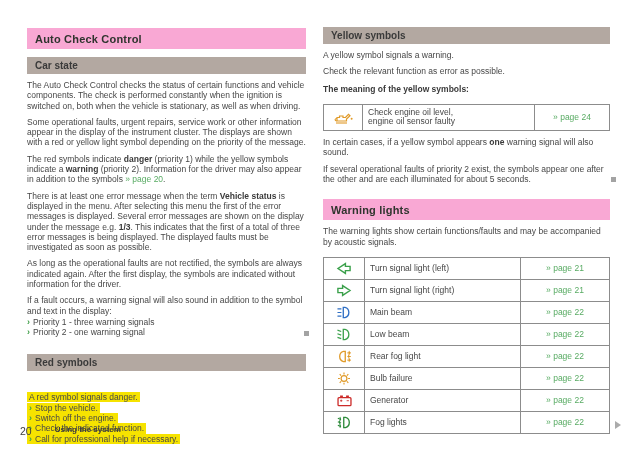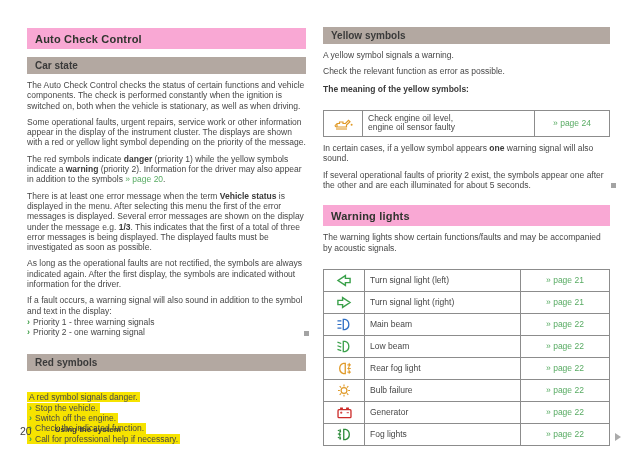--- a/index.html
+++ b/index.html
@@ -21,21 +21,21 @@
   }
   p,.para{font-size:8.5px;line-height:10.3px;margin:6px 0 0 0;position:relative;}
   .seg-b{font-weight:bold;color:#3a3a3a;}
   .seg-g{color:#58ab63;text-align:right;}
   .tbl-title{font-size:8.5px;font-weight:bold;color:#3a3a3a;margin:7px 0 2px 0;position:relative;}
 
   .bullets{margin-top:1px;position:relative;}
   .bullet{font-size:8.5px;line-height:10.3px;display:flex;align-items:baseline;}
   .chev{color:#43a04c;font-weight:bold;margin-right:3px;font-size:9px;}
 
-  table{border-collapse:collapse;width:100%;margin-top:16px;}
+  table{border-collapse:collapse;width:100%;margin-top:10px;}
   td{border:1px solid #8c8c8c;font-size:8.5px;color:#474747;padding:3px 5px;}
   td.icon-cell{width:34px;text-align:center;padding:2px 3px;}
   td.page-cell{text-align:center;color:#58ab63;}
   #red-table td.icon-cell{width:38px;}
   #red-table td.page-cell{width:74px;}
   #yellow-table td.icon-cell{width:32px;}
   #yellow-table td.page-cell{width:64px;}
   #yellow-table td.label-cell{white-space:pre-line;line-height:9.8px;}
   #warn-table td.page-cell{width:78px;}
   #warn-table td{height:15px;}

